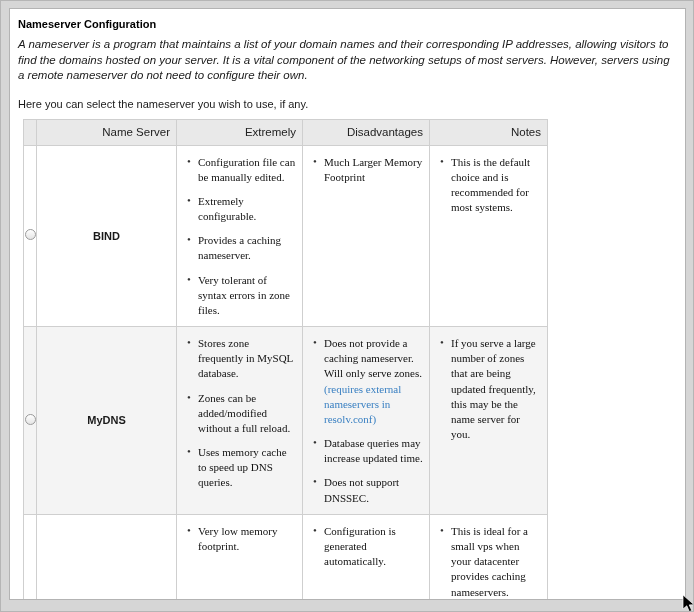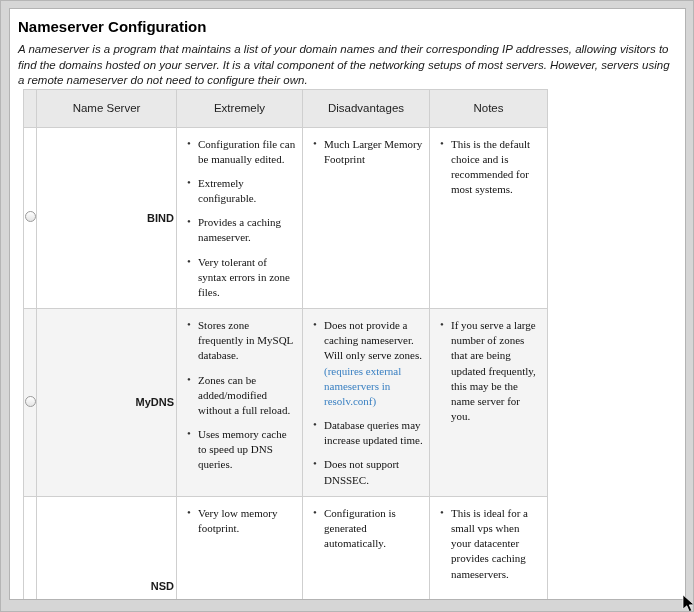--- a/index.html
+++ b/index.html
@@ -14,21 +14,21 @@
   }
   .panel {
     position: absolute;
     left: 8px; top: 7px; right: 7px; bottom: 11px;
     background: var(--panel-bg, #fff);
     border: 1px solid #b3b3b3;
     padding: 8px 8px;
     overflow: hidden;
   }
   .title {
-    font-size: 15px;
+    font-size: 11px;
     font-weight: bold;
     color: #000;
     margin: 1px 0 7px 0;
   }
   .desc {
     font-style: italic;
     font-size: 11.5px;
     line-height: 1.35;
     color: #1a1a1a;
     max-width: 660px;
@@ -50,36 +50,36 @@
   col.c-name  { width: 140px; }
   col.c-adv   { width: 126px; }
   col.c-dis   { width: 127px; }
   col.c-notes { width: 118px; }
   th, td { border: 1px solid var(--border, #cfcfcf); }
   thead th {
     background: var(--header-bg, #e9e9e9);
     font-weight: normal;
     font-size: 11.5px;
     color: #222;
-    text-align: center;
-    height: 38px;
+    text-align: right;
+    height: 26px;
     padding: 3px 6px;
   }
   tbody tr.stripe td { background: var(--stripe-bg, #f4f4f4); }
   tbody tr:nth-child(1) { height: 115px; }
   tbody tr:nth-child(2) { height: 134px; }
   tbody tr:nth-child(3) { height: 179px; }
   tbody tr:nth-child(4) { height: 67px; }
   td.radio-cell {
     text-align: center;
     vertical-align: middle;
     padding: 0;
   }
   td.name-cell {
-    text-align: right;
+    text-align: center;
     vertical-align: middle;
     font-weight: bold;
     font-size: 11px;
     color: #1a1a1a;
     padding: 2px;
   }
   td.list-cell {
     vertical-align: top;
     padding: 9px 6px 8px 8px;
     line-height: 1.38;
@@ -109,20 +109,21 @@
     cursor: pointer;
   }
   .cursor { position: absolute; left: 681px; top: 593px; }
 </style>
 </head>
 <body>
 
 <div class="panel">
   <h1 class="title">Nameserver Configuration</h1>
   <p class="desc">A nameserver is a program that maintains a list of your domain names and their corresponding IP addresses, allowing visitors to find the domains hosted on your server. It is a vital component of the networking setups of most servers. However, servers using a remote nameserver do not need to configure their own.</p>
+  <p class="instruction">Here you can select the nameserver you wish to use, if any.</p>
 
   <table>
     <colgroup>
       <col class="c-radio">
         <col class="c-name">
         <col class="c-adv">
         <col class="c-dis">
         <col class="c-notes">
     </colgroup>
     <thead>

